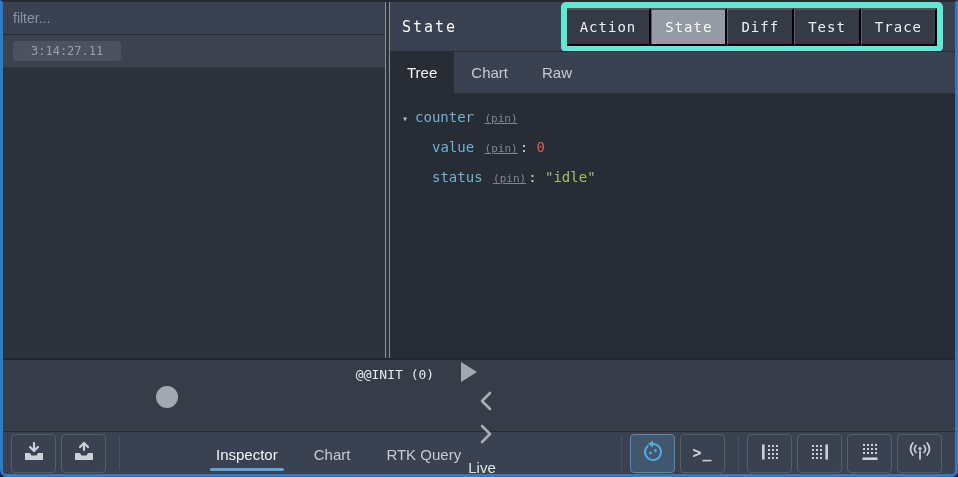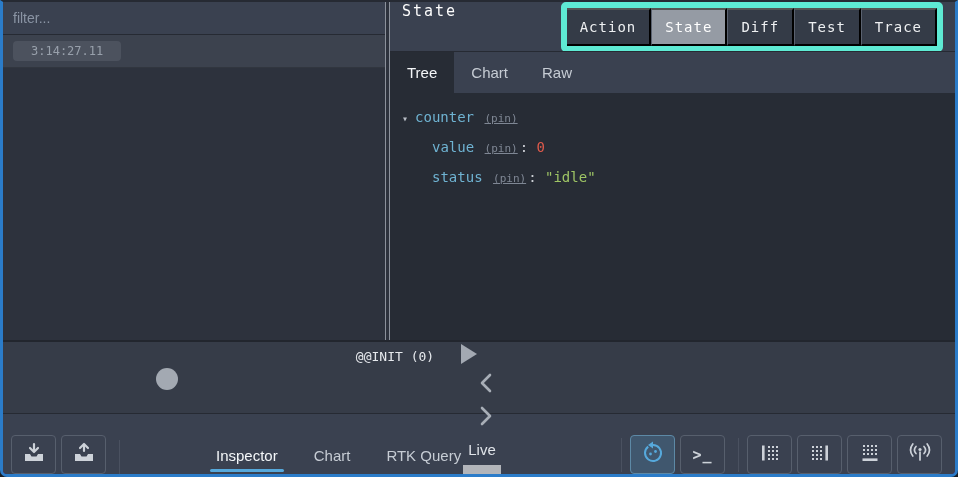--- a/index.html
+++ b/index.html
@@ -25,21 +25,21 @@
     display:flex; align-items:center; padding:0 10px; cursor:pointer; }
   .action-label{ font-family:"DejaVu Sans Mono", monospace; font-size:14px; color:#f0f2f4; flex:1; }
   .badge{ background:#4c525e; color:#98a0ab; font-family:"DejaVu Sans Mono", monospace;
     font-size:12px; padding:3px 18px; border-radius:4px; }
 
   .resizer{ width:5px; background:#2d323d; border-left:1px solid #8b919b;
     border-right:1px solid #8b919b; cursor:col-resize; }
 
   
   .right-panel{ flex:1; display:flex; flex-direction:column; min-width:0; background:#272c35; }
-  .inspector-header{ height:49px; background:#3a4150; display:flex; align-items:flex-start; padding:0 12px; }
+  .inspector-header{ height:49px; background:#3a4150; display:flex; align-items:center; padding:0 12px; }
   .inspector-title{ font-family:"DejaVu Sans Mono", monospace; font-size:15px;
     color:#fdfdfd; letter-spacing:2px; }
   .tab-group{ margin-left:auto; display:flex; border:6px solid #5eead4;
     border-radius:5px; overflow:hidden; }
   .tab{ padding:9px 13px; background:#343b47; color:#eef0f2; cursor:pointer;
     font-family:"DejaVu Sans Mono", monospace; font-size:14px; letter-spacing:1px;
     border-left:1px solid #5a6270; }
   .tab:first-child{ border-left:none; }
   .tab.selected{ background:#959ba4; color:#ffffff; }
 
@@ -72,22 +72,22 @@
     border-radius:50%; background:#a3a9b2; cursor:grab; }
   .step-btn{ background:transparent; border:none; cursor:pointer; padding:4px;
     margin-left:14px; display:flex; align-items:center; }
   .v-div{ width:1px; height:38px; background:#4a5160; margin:0 14px; }
   .live-btn,.speed-btn{ background:transparent; border:none; cursor:pointer;
     color:#e0e4e9; font-size:15px; font-family:"Liberation Sans", sans-serif;
     padding:7px 9px; margin-left:6px; }
   .speed-btn.selected{ background:#b2b5ba; color:#2b3038; padding:8px 11px; }
 
   
-  .bottom-bar{ height:61px; background:#3a4150; border-top:1px solid #262a33;
-    display:flex; align-items:flex-end; padding:0 8px; }
+  .bottom-bar{ height:43px; background:#3a4150; border-top:1px solid #262a33;
+    display:flex; align-items:center; padding:0 8px; }
   .icon-btn{ width:45px; height:39px; border:1px solid #575f6d; border-radius:4px;
     background:transparent; display:flex; align-items:center; justify-content:center;
     cursor:pointer; margin-right:5px; flex:0 0 auto; }
   .icon-btn.record{ background:rgba(86,169,220,.22); border-color:#5d89a6; }
   .bar-div{ width:1px; height:34px; background:#4a5160; margin:0 8px; flex:0 0 auto; }
   .monitor-tabs{ display:flex; gap:32px; margin-left:86px; }
   .monitor-tab{ background:transparent; border:none; cursor:pointer; color:#c6ccd4;
     font-size:15px; font-family:"Liberation Sans", sans-serif; padding:12px 2px 10px;
     position:relative; }
   .monitor-tab.selected{ color:#f4f7f9; }

